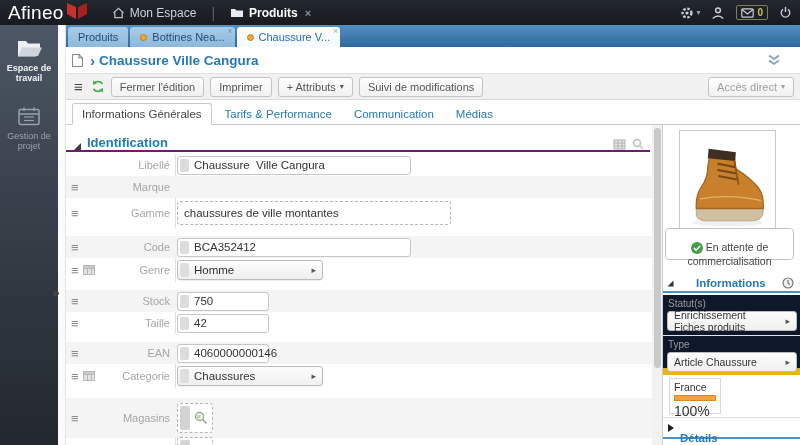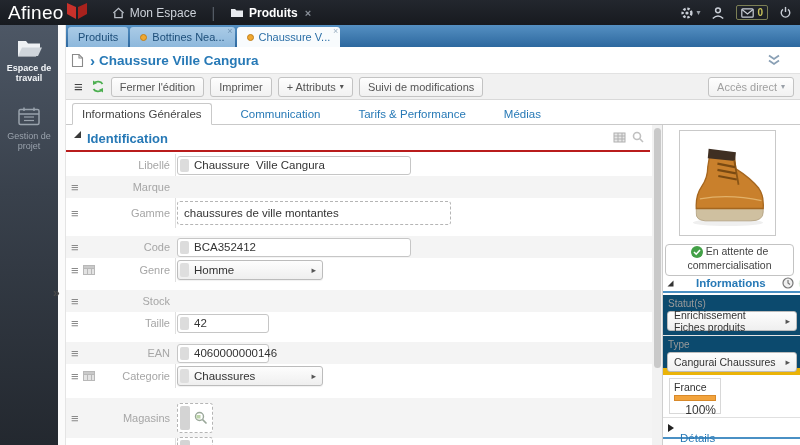--- a/index.html
+++ b/index.html
@@ -46,29 +46,29 @@
   .collapse-all { margin-left:auto; margin-right:18px; cursor:pointer; }
 
   
   .toolbar { position:absolute; left:66px; top:73px; width:734px; height:27px; background:#f1f1f1; border-top:1px solid #e2e2e2; border-bottom:1px solid #d9d9d9; display:flex; align-items:center; padding:0 6px; gap:6px; }
   .tool-menu { font-size:15px; color:#444; margin:0 2px; cursor:pointer; }
   .btn { background:linear-gradient(180deg,#fefefe,#f1f1f1); border:1px solid #c3c3c3; border-radius:3px; height:20px; display:inline-flex; align-items:center; gap:4px; padding:0 8px; font-size:11px; color:#555; cursor:pointer; white-space:nowrap; }
   .btn.disabled { color:#a0a0a0; }
   .tb-spacer { flex:1; }
 
   
-  .formtabs { position:absolute; left:66px; top:100px; width:734px; height:25px; background:#fff; border-bottom:1px solid #c9c9c9; display:flex; align-items:flex-end; padding-left:6px; gap:20px; }
+  .formtabs { position:absolute; left:66px; top:100px; width:734px; height:25px; background:#fff; border-bottom:1px solid #c9c9c9; display:flex; align-items:flex-end; padding-left:6px; gap:4px; }
   .ftab { font-size:11.5px; padding:4px 9px; cursor:pointer; }
   .ftab.active { color:#444; border:1px solid #c9c9c9; border-bottom:1px solid #fff; border-radius:3px 3px 0 0; background:#fff; margin-bottom:-1px; }
   .ftab.link { color:#2779b6; }
 
   
   .content { position:absolute; left:66px; top:125px; width:734px; height:320px; background:#fff; overflow:hidden; }
   .form-area { position:absolute; left:0; top:0; width:586px; height:320px; overflow:hidden; }
-  .sec-head { position:absolute; left:0; top:6px; width:584px; height:21px; display:flex; align-items:flex-start; border-bottom:2px solid #b91c1c; padding:0 6px 0 8px; }
+  .sec-head { position:absolute; left:0; top:6px; width:584px; height:21px; display:flex; align-items:flex-end; border-bottom:2px solid #701a75; padding:0 6px 0 8px; }
   .tri-dr { width:0; height:0; border-bottom:7px solid #3a3a3a; border-left:7px solid transparent; margin-right:6px; }
   .tri-r { width:0; height:0; border-left:6px solid #222; border-top:4px solid transparent; border-bottom:4px solid transparent; margin-right:6px; }
   .sec-title { color:#2779b6; font-size:13px; font-weight:bold; }
   .sec-icons { margin-left:auto; display:flex; align-items:center; gap:6px; }
   .vline { position:absolute; left:109px; top:29px; bottom:0; width:1px; background:#e0e0e0; }
   .rows { position:absolute; left:0; top:29px; width:586px; }
   .frow { display:flex; align-items:center; }
   .bg-g { background:#f4f4f4; }
   .gap { height:8px; background:#fff; }
   .c-icons { width:40px; display:flex; align-items:center; gap:4px; padding-left:5px; flex:none; }
@@ -87,34 +87,34 @@
   .picker .tab-prefix { position:absolute; left:2px; top:2px; bottom:2px; width:10px; background:#d4d4d4; border-radius:2px; }
   .ws-pre { white-space:pre; }
 
   
   .vscroll { position:absolute; left:586px; top:0; width:10px; height:320px; background:#f2f2f2; }
   .vthumb { position:absolute; left:1.5px; top:3px; width:7px; height:240px; background:#c9c9c9; border-radius:4px; }
 
   
   .rpanel { position:absolute; left:596px; top:0; width:138px; height:320px; background:#fff; border-left:1px solid #cfcfcf; }
   .imgbox { position:absolute; left:16px; top:5px; width:97px; height:106px; border:1px solid #c9c9c9; background:#fff; display:flex; align-items:center; justify-content:center; }
-  .statusbtn { position:absolute; left:2px; top:119px; width:129px; height:32px; border:1px solid #c3c3c3; border-radius:4px; background:#fff; font-size:10.5px; color:#444; text-align:center; line-height:1.3; padding-top:0; cursor:pointer; }
+  .statusbtn { position:absolute; left:2px; top:103px; width:129px; height:32px; border:1px solid #c3c3c3; border-radius:4px; background:#fff; font-size:10.5px; color:#444; text-align:center; line-height:1.3; padding-top:12px; cursor:pointer; }
   .info-head { position:absolute; left:0; top:150px; width:138px; height:18px; display:flex; align-items:center; padding:0 4px; border-bottom:2px solid #4a90c4;gap:16px; }
   .info-title { color:#2779b6; font-size:11.5px; font-weight:bold; }
   .info-icons { margin-left:auto; display:flex; gap:4px; align-items:center; }
-  .meta { position:absolute; left:0; top:170px; width:138px; height:80px; background:#0c4a6e; border-bottom:7px solid #eab308; }
+  .meta { position:absolute; left:0; top:170px; width:138px; height:80px; background:#0f172a; border-bottom:7px solid #eab308; }
   .meta-label { color:#9a9a9a; font-size:10px; margin:3px 0 2px 5px; }
   .meta-sep { height:1px; background:#e4e4e4; margin-top:4px; }
   .rp-select { position:relative; margin:0 4px; height:20px; background:linear-gradient(180deg,#fdfdfd,#efefef); border:1px solid #bcbcbc; border-radius:3px; display:flex; align-items:center; padding-left:6px; font-size:10.5px; color:#333; cursor:pointer;gap:7px; }
   .francebox { position:absolute; left:6px; top:253px; width:52px; height:36px; border:1px solid #d8d8d8; background:#fff; padding:2px 4px; }
   .france-name { font-size:10.5px; color:#333; }
   .fbar { width:42px; height:6px; background:#f2a33c; border:1px solid #d8892a; margin:2px 0; }
-  .fpct { font-size:12px; color:#333;text-align:right; }
+  .fpct { font-size:14px; color:#333; }
   .details-row { position:absolute; left:0; top:292px; width:138px; height:22px; display:flex; align-items:center; padding-left:5px; border-top:1px solid #e0e0e0; border-bottom:2px solid #4a90c4; cursor:pointer; }
-  .details-title { color:#2779b6; font-size:11.5px; font-weight:normal;margin-top:20px; }
+  .details-title { color:#2779b6; font-size:11.5px; font-weight:bold;margin-top:20px; }
 
   svg { display:block; }
 </style>
 </head>
 <body>
 
 <div class="topbar">
   <div class="logo">
     <span class="logo-text">Afineo</span>
     <span class="logo-mark">
@@ -262,22 +262,22 @@
   <button class="btn">Suivi de modifications</button>
   <span class="tb-spacer"></span>
   <button class="btn disabled">
     <span>Accès direct</span>
     <span class="caret">▾</span>
   </button>
 </div>
 
 <div class="formtabs">
   <span class="ftab active">Informations Générales</span>
+  <span class="ftab link">Tarifs &amp; Performance</span>
   <span class="ftab link">Communication</span>
-  <span class="ftab link">Tarifs &amp; Performance</span>
   <span class="ftab link">Médias</span>
 </div>
 
 <div class="content">
 
   <div class="form-area">
     <div class="sec-head">
       <span class="tri-dr"></span>
       <span class="sec-title">Identification</span>
       <span class="sec-icons">
@@ -369,20 +369,26 @@
         </div>
       </div>
 
       <div class="gap"></div>
 
       <div class="frow bg-g" style="height:22px">
         <div class="c-icons">
             <span class="handle">≡</span>
           </div>
         <div class="c-label">Stock</div>
+        <div class="c-ctrl">
+          <div class="input in-sm">
+              <span class="tab-prefix"></span>
+              <span>750</span>
+            </div>
+        </div>
       </div>
 
       <div class="frow" style="height:22px">
         <div class="c-icons">
             <span class="handle">≡</span>
           </div>
         <div class="c-label">Taille</div>
         <div class="c-ctrl">
           <div class="input in-sm">
               <span class="tab-prefix"></span>
@@ -514,21 +520,21 @@
 
     <div class="meta">
       <div class="meta-label">Statut(s)</div>
       <div class="rp-select">
         <span>Enrichissement Fiches produits</span>
         <span class="sel-arrow">▸</span>
       </div>
       <div class="meta-sep"></div>
       <div class="meta-label">Type</div>
       <div class="rp-select">
-        <span>Cangurai Chaussures</span>
+        <span>Article Chaussure</span>
         <span class="sel-arrow">▸</span>
       </div>
     </div>
 
     <div class="francebox">
       <div class="france-name">France</div>
       <div class="fbar"></div>
       <div class="fpct">100%</div>
     </div>
 

